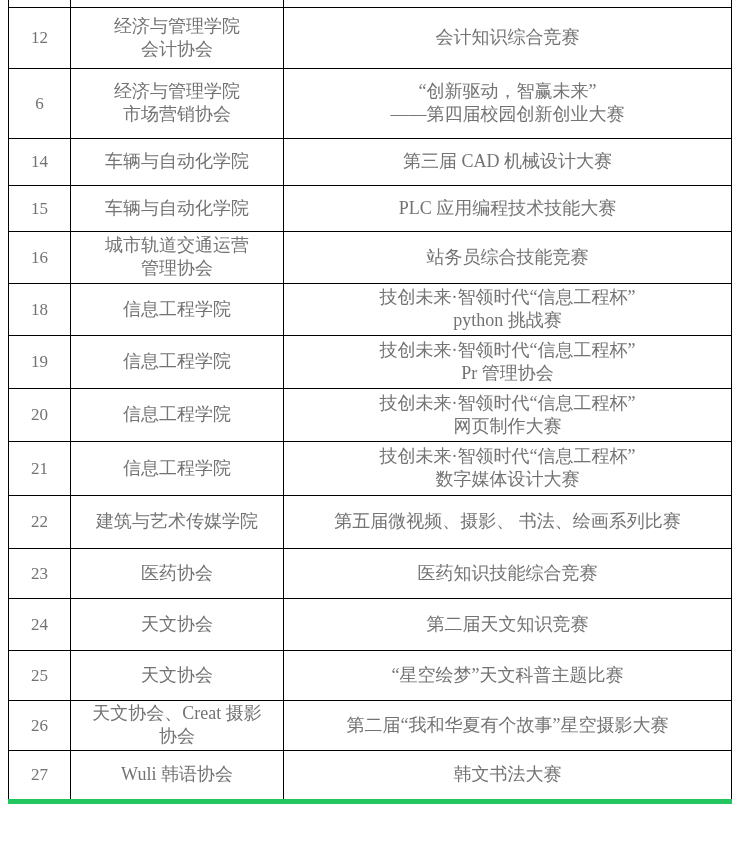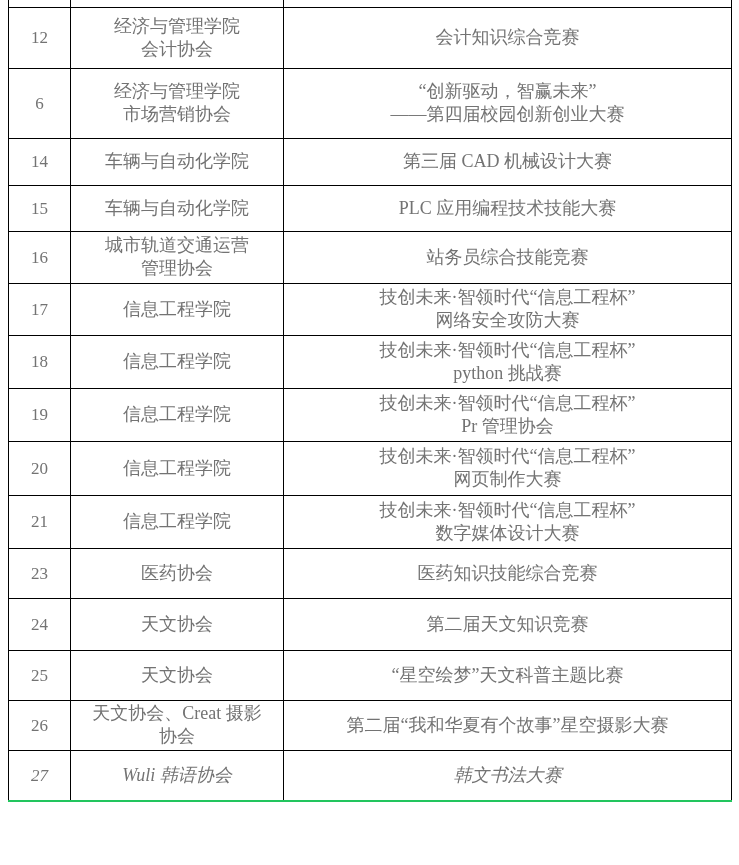--- a/index.html
+++ b/index.html
@@ -34,21 +34,21 @@
     font-size: 18px;
     line-height: 23px;
     overflow: hidden;
   }
   
   .comp-table tr.partial-row td {
     border-top: none;
     padding: 0;
   }
   
-  .comp-table tr:last-child td { border-bottom: 2px solid #22c55e; font-style: italic; }
+  .comp-table tr:last-child td { border-bottom: 5px solid #22c55e; }
 
   
   .comp-table tr:nth-child(1)  { height: 7px;  }
   .comp-table tr:nth-child(2)  { height: 61px; }
   .comp-table tr:nth-child(3)  { height: 70px; }
   .comp-table tr:nth-child(4)  { height: 47px; }
   .comp-table tr:nth-child(5)  { height: 46px; }
   .comp-table tr:nth-child(6)  { height: 52px; }
   .comp-table tr:nth-child(7)  { height: 52px; }
   .comp-table tr:nth-child(8)  { height: 53px; }
@@ -129,30 +129,20 @@
     <td class="num-cell">16</td>
     <td>
             <div class="line">城市轨道交通运营</div>
             <div class="line">管理协会</div>
           </td>
     <td>
             <div class="line">站务员综合技能竞赛</div>
           </td>
   </tr>
 
-  <tr>
-    <td class="num-cell">17</td>
-    <td>
-            <div class="line">信息工程学院</div>
-          </td>
-    <td>
-            <div class="line">技创未来·智领时代“信息工程杯”</div>
-            <div class="line">网络安全攻防大赛</div>
-          </td>
-  </tr>
 
   <tr>
     <td class="num-cell">18</td>
     <td>
             <div class="line">信息工程学院</div>
           </td>
     <td>
             <div class="line">技创未来·智领时代“信息工程杯”</div>
             <div class="line">python 挑战赛</div>
           </td>
@@ -184,20 +174,29 @@
     <td class="num-cell">21</td>
     <td>
             <div class="line">信息工程学院</div>
           </td>
     <td>
             <div class="line">技创未来·智领时代“信息工程杯”</div>
             <div class="line">数字媒体设计大赛</div>
           </td>
   </tr>
 
+  <tr>
+    <td class="num-cell">22</td>
+    <td>
+            <div class="line">建筑与艺术传媒学院</div>
+          </td>
+    <td>
+            <div class="line">第五届微视频、摄影、 书法、绘画系列比赛</div>
+          </td>
+  </tr>
 
   <tr>
     <td class="num-cell">23</td>
     <td>
             <div class="line">医药协会</div>
           </td>
     <td>
             <div class="line">医药知识技能综合竞赛</div>
           </td>
   </tr>

